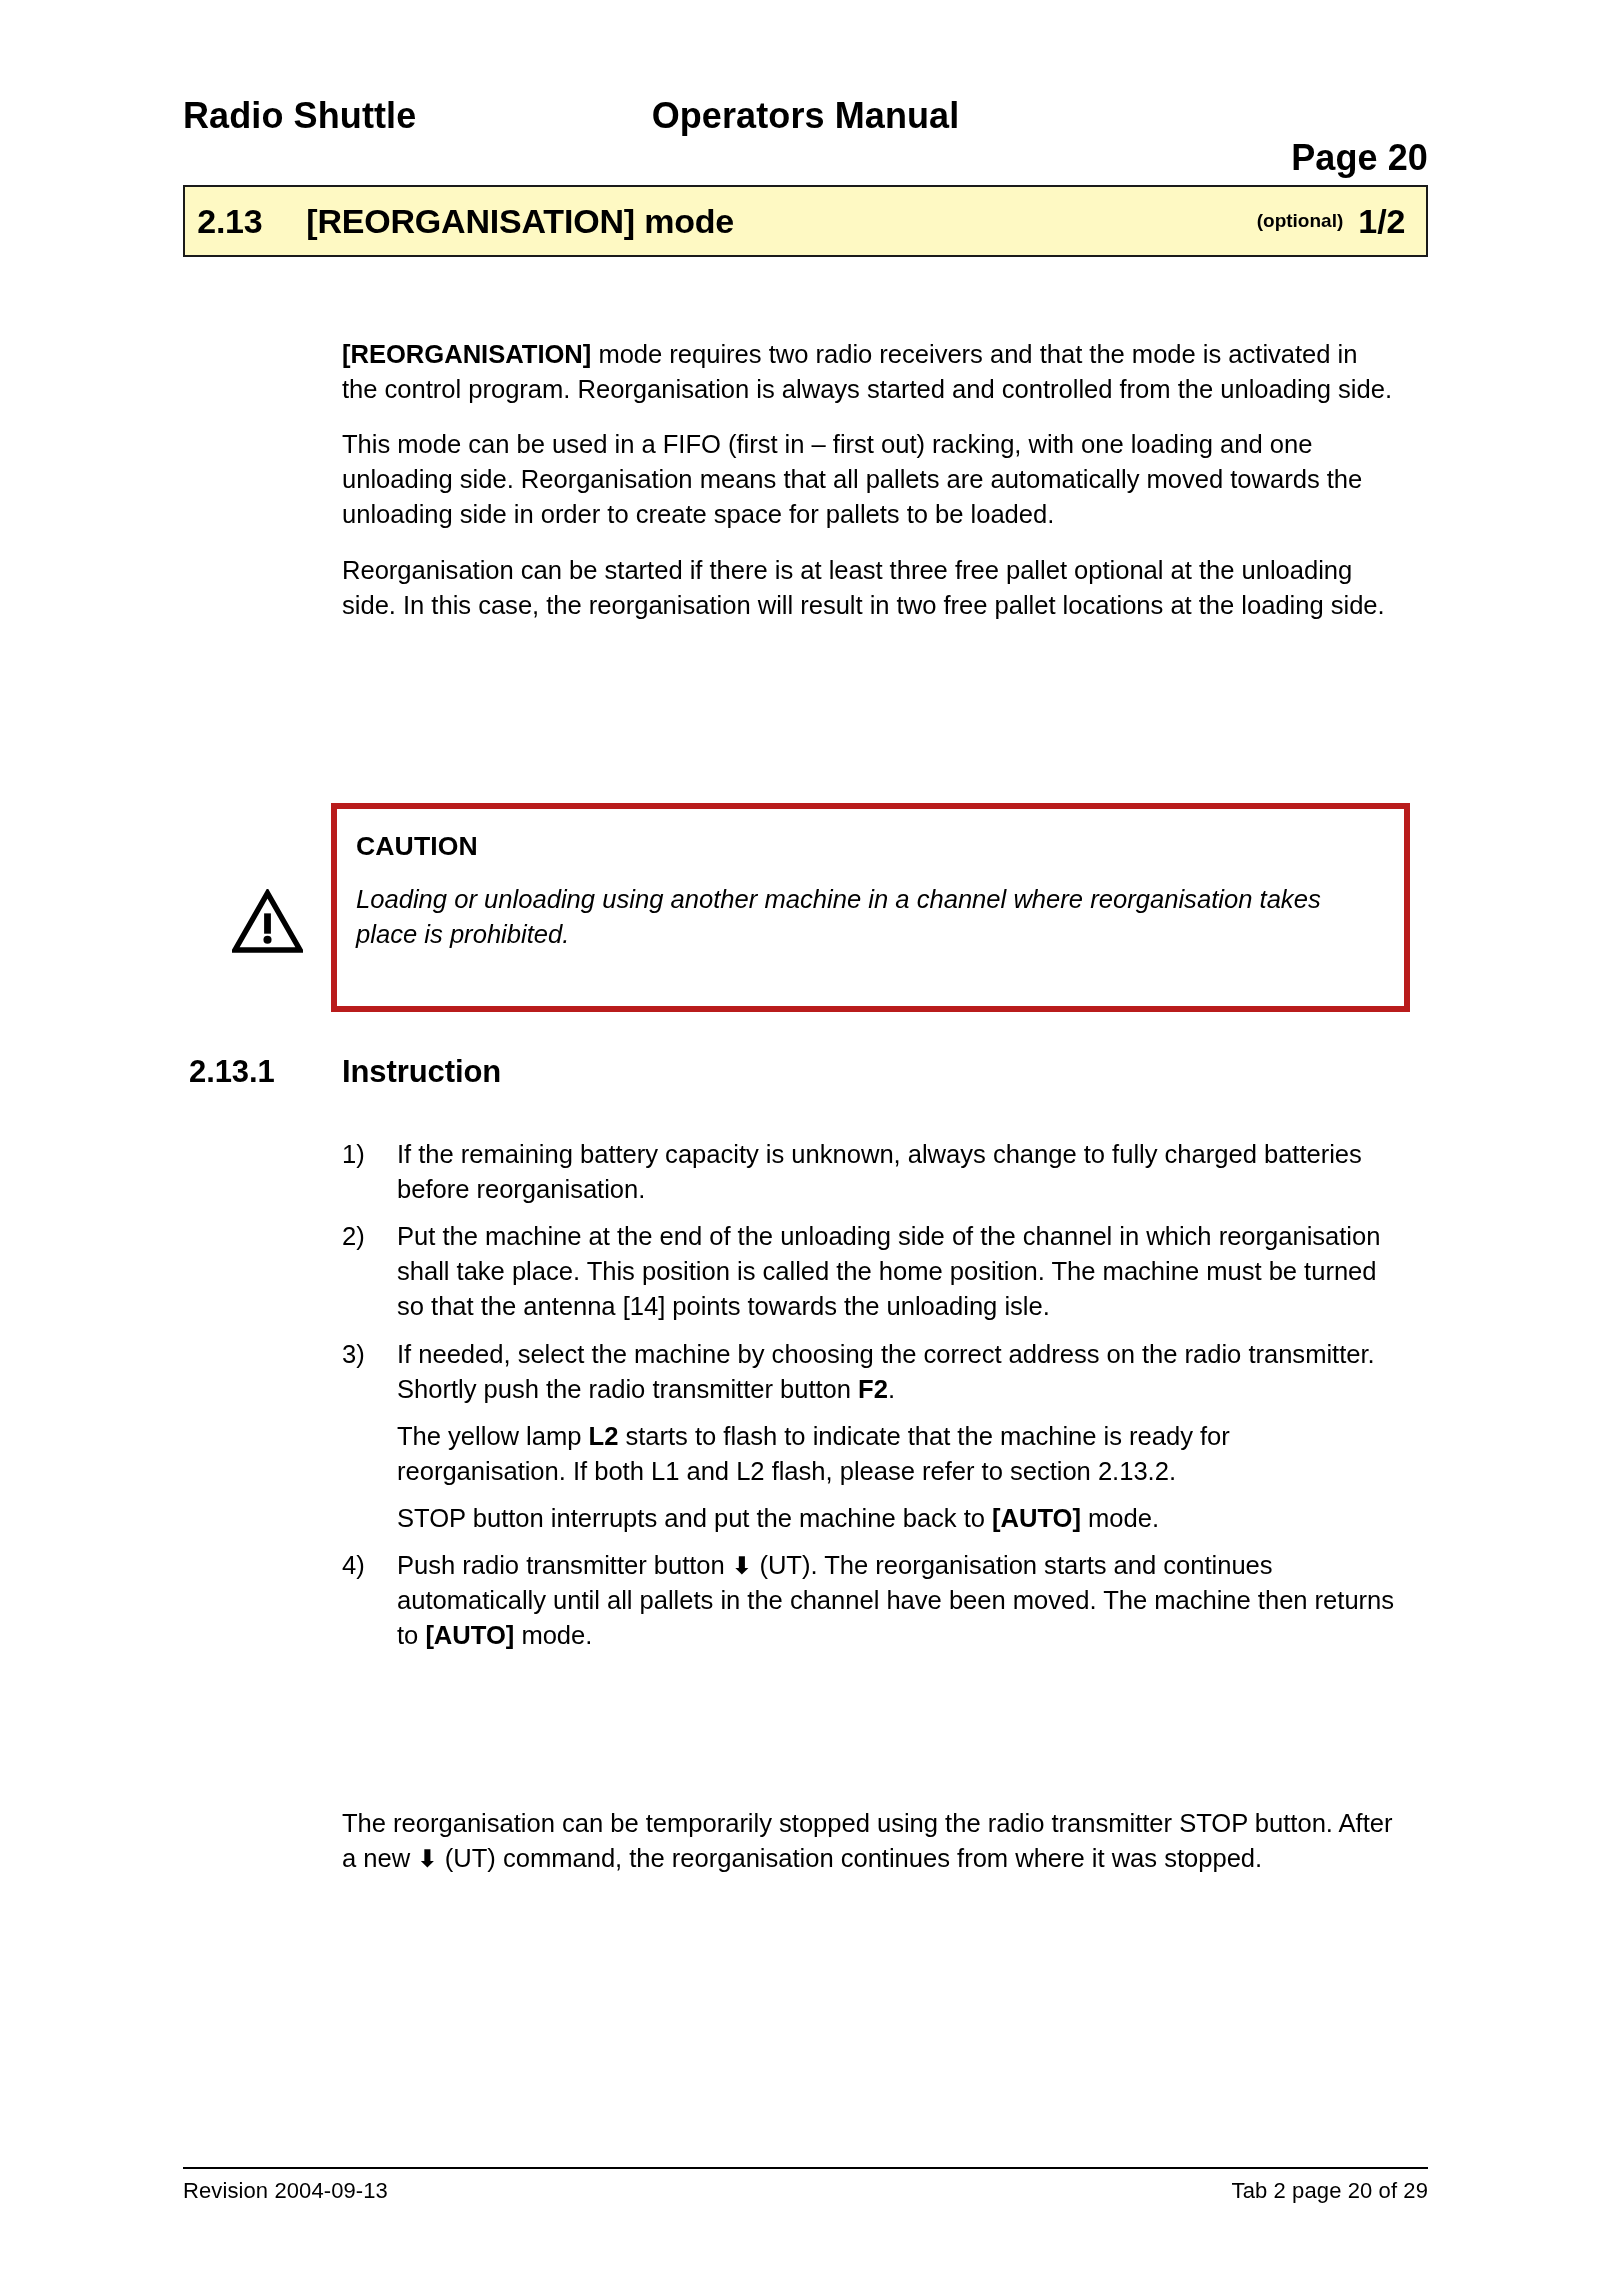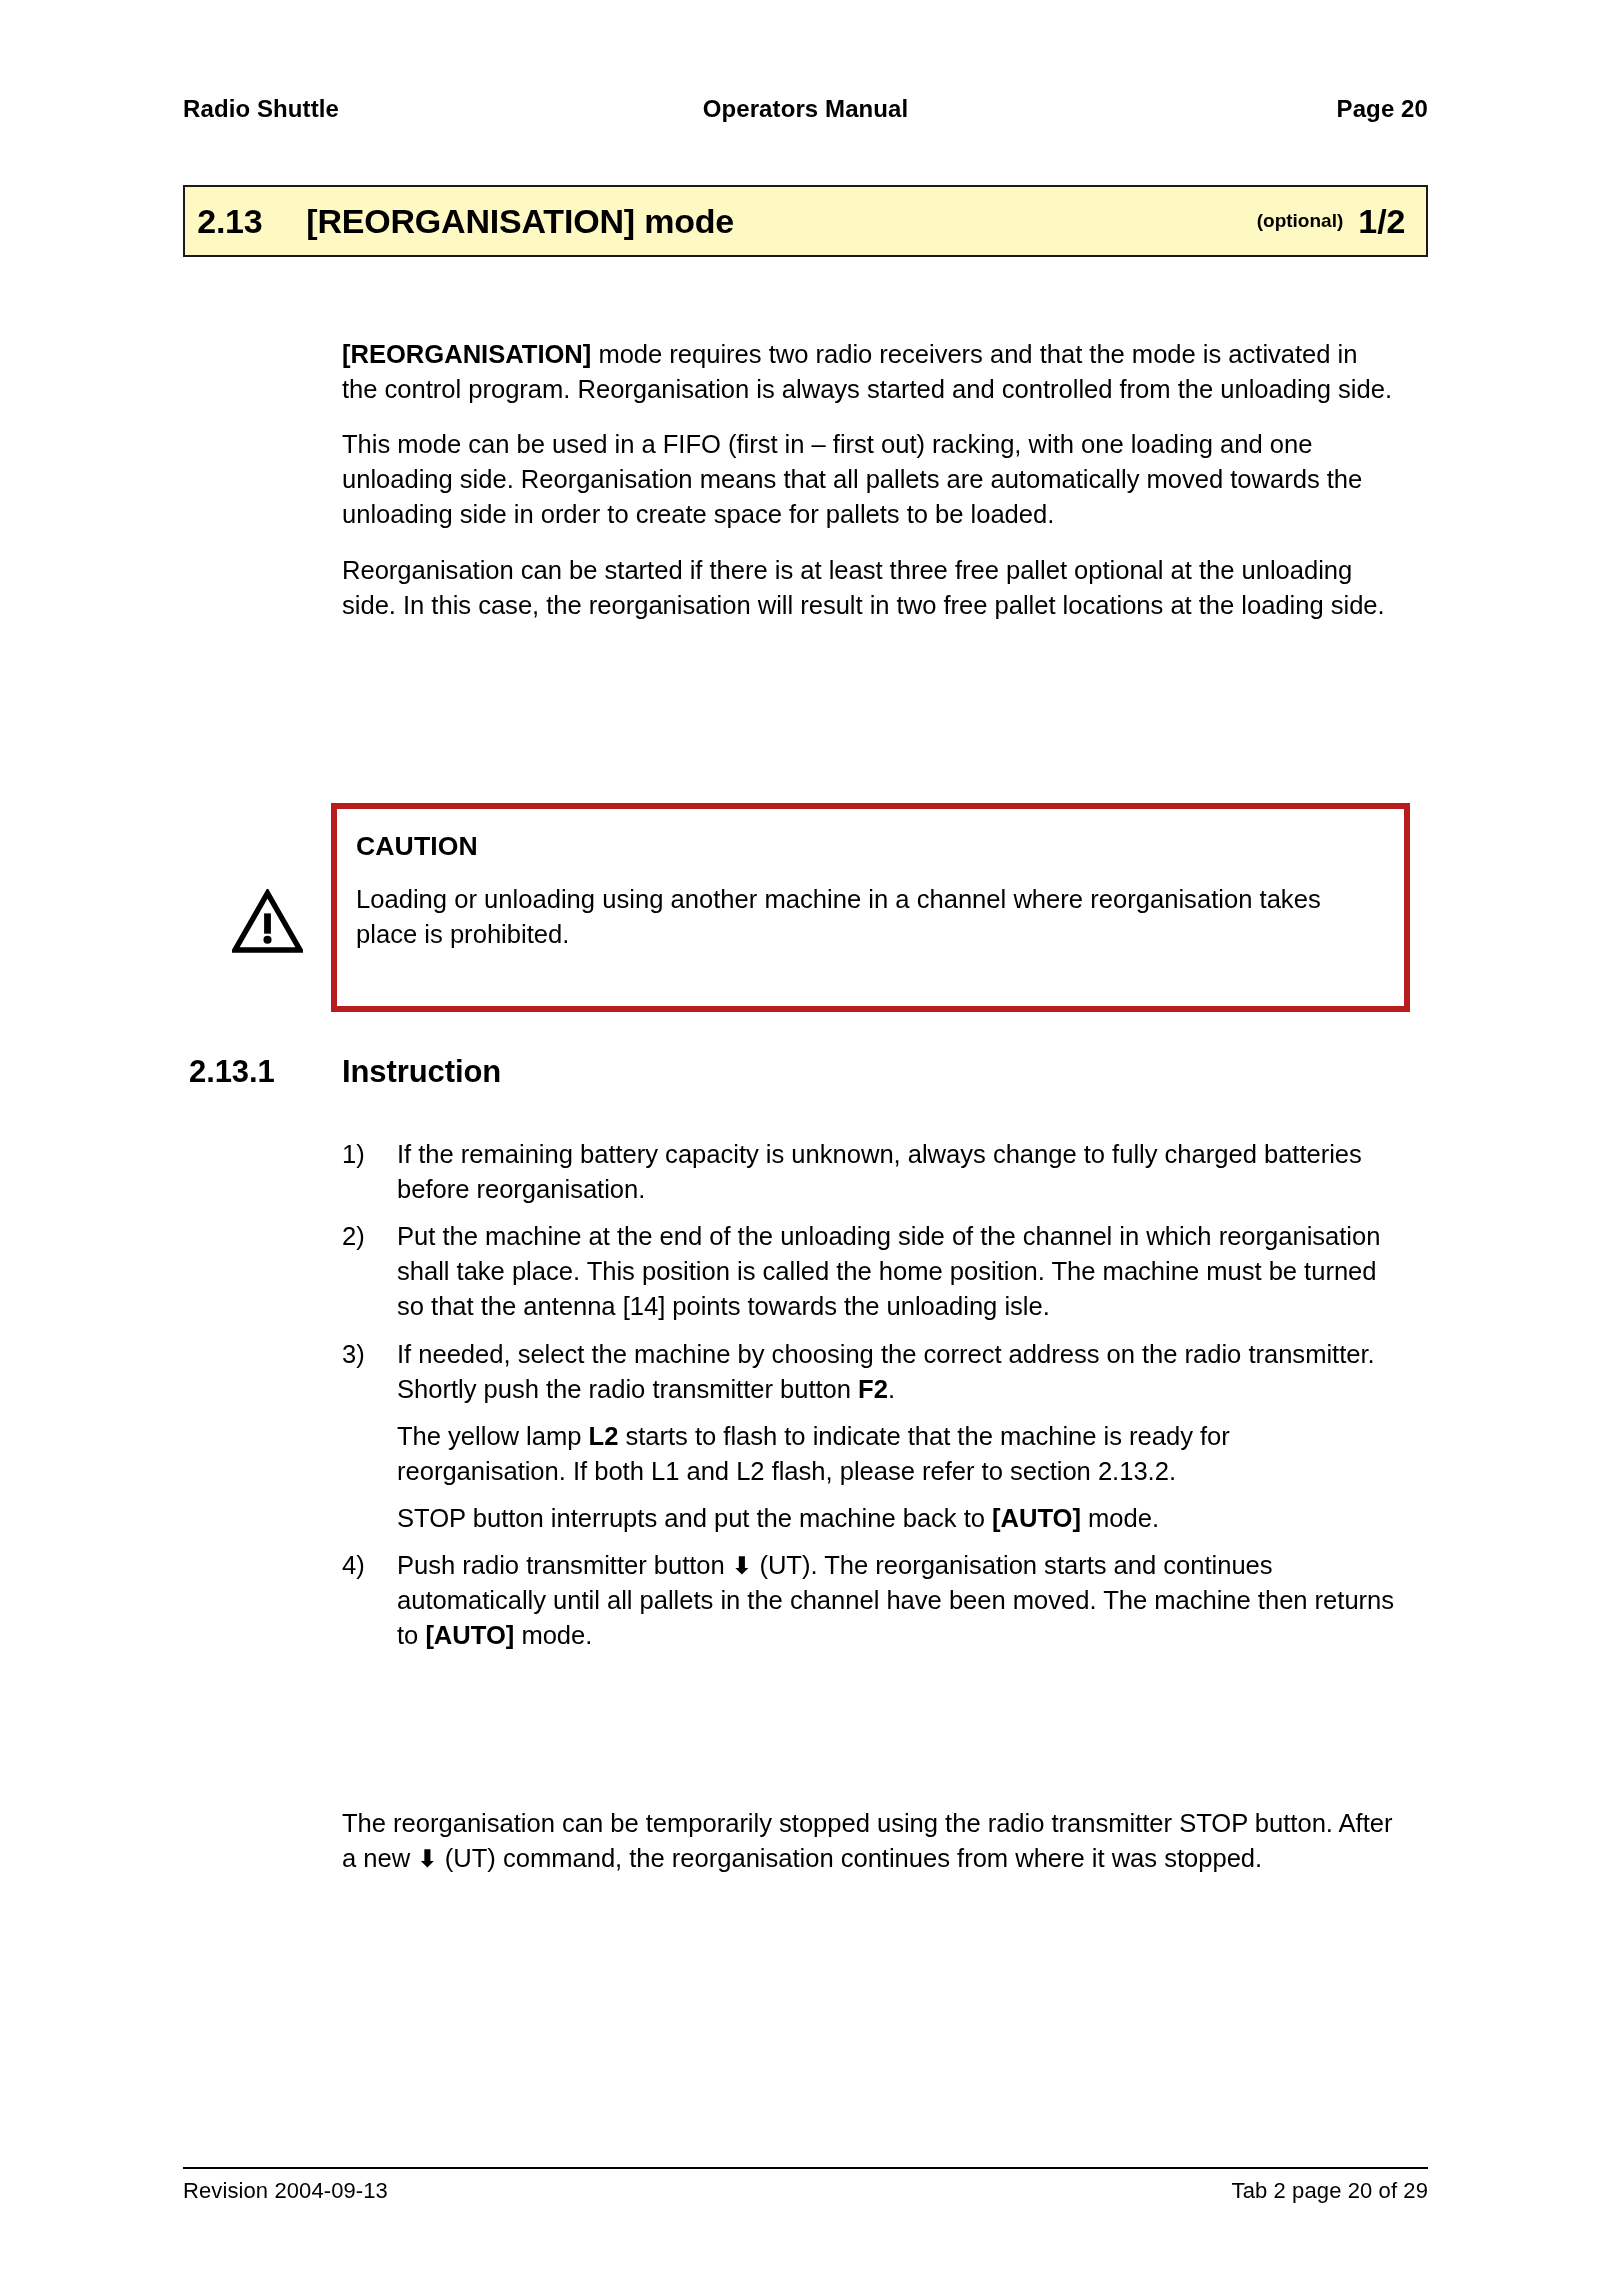--- a/index.html
+++ b/index.html
@@ -22,23 +22,24 @@
 
   
   .page-header {
     position: absolute;
     left: 183px;
     top: 95px;
     width: 1245px;
     height: 41px;
     display: flex;
     align-items: baseline;
-    font-size: 24px;
+    font-size: 36px;
     font-weight: bold;
     letter-spacing: 0.1px;
+    flex-direction: column;
   }
   .hdr-left   { flex: 0 0 auto; }
   .hdr-center { position: absolute; left: 0; right: 0; text-align: center; }
   .hdr-right  { margin-left: auto; position: relative; }
 
   
   .title-banner {
     position: absolute;
     left: 183px;
     top: 185px;
@@ -119,20 +120,21 @@
     font-size: 26.6px;
     font-weight: bold;
     line-height: 34px;
     margin: 0 0 19px 0;
     letter-spacing: 0.1px;
   }
   .caution-text {
     font-size: 25.6px;
     line-height: 35px;
     margin: 0;
+    font-style: italic;
   }
 
   
   .subheading {
     position: absolute;
     left: 189px;
     top: 1054px;
     width: 1159px;
     display: flex;
     align-items: baseline;

